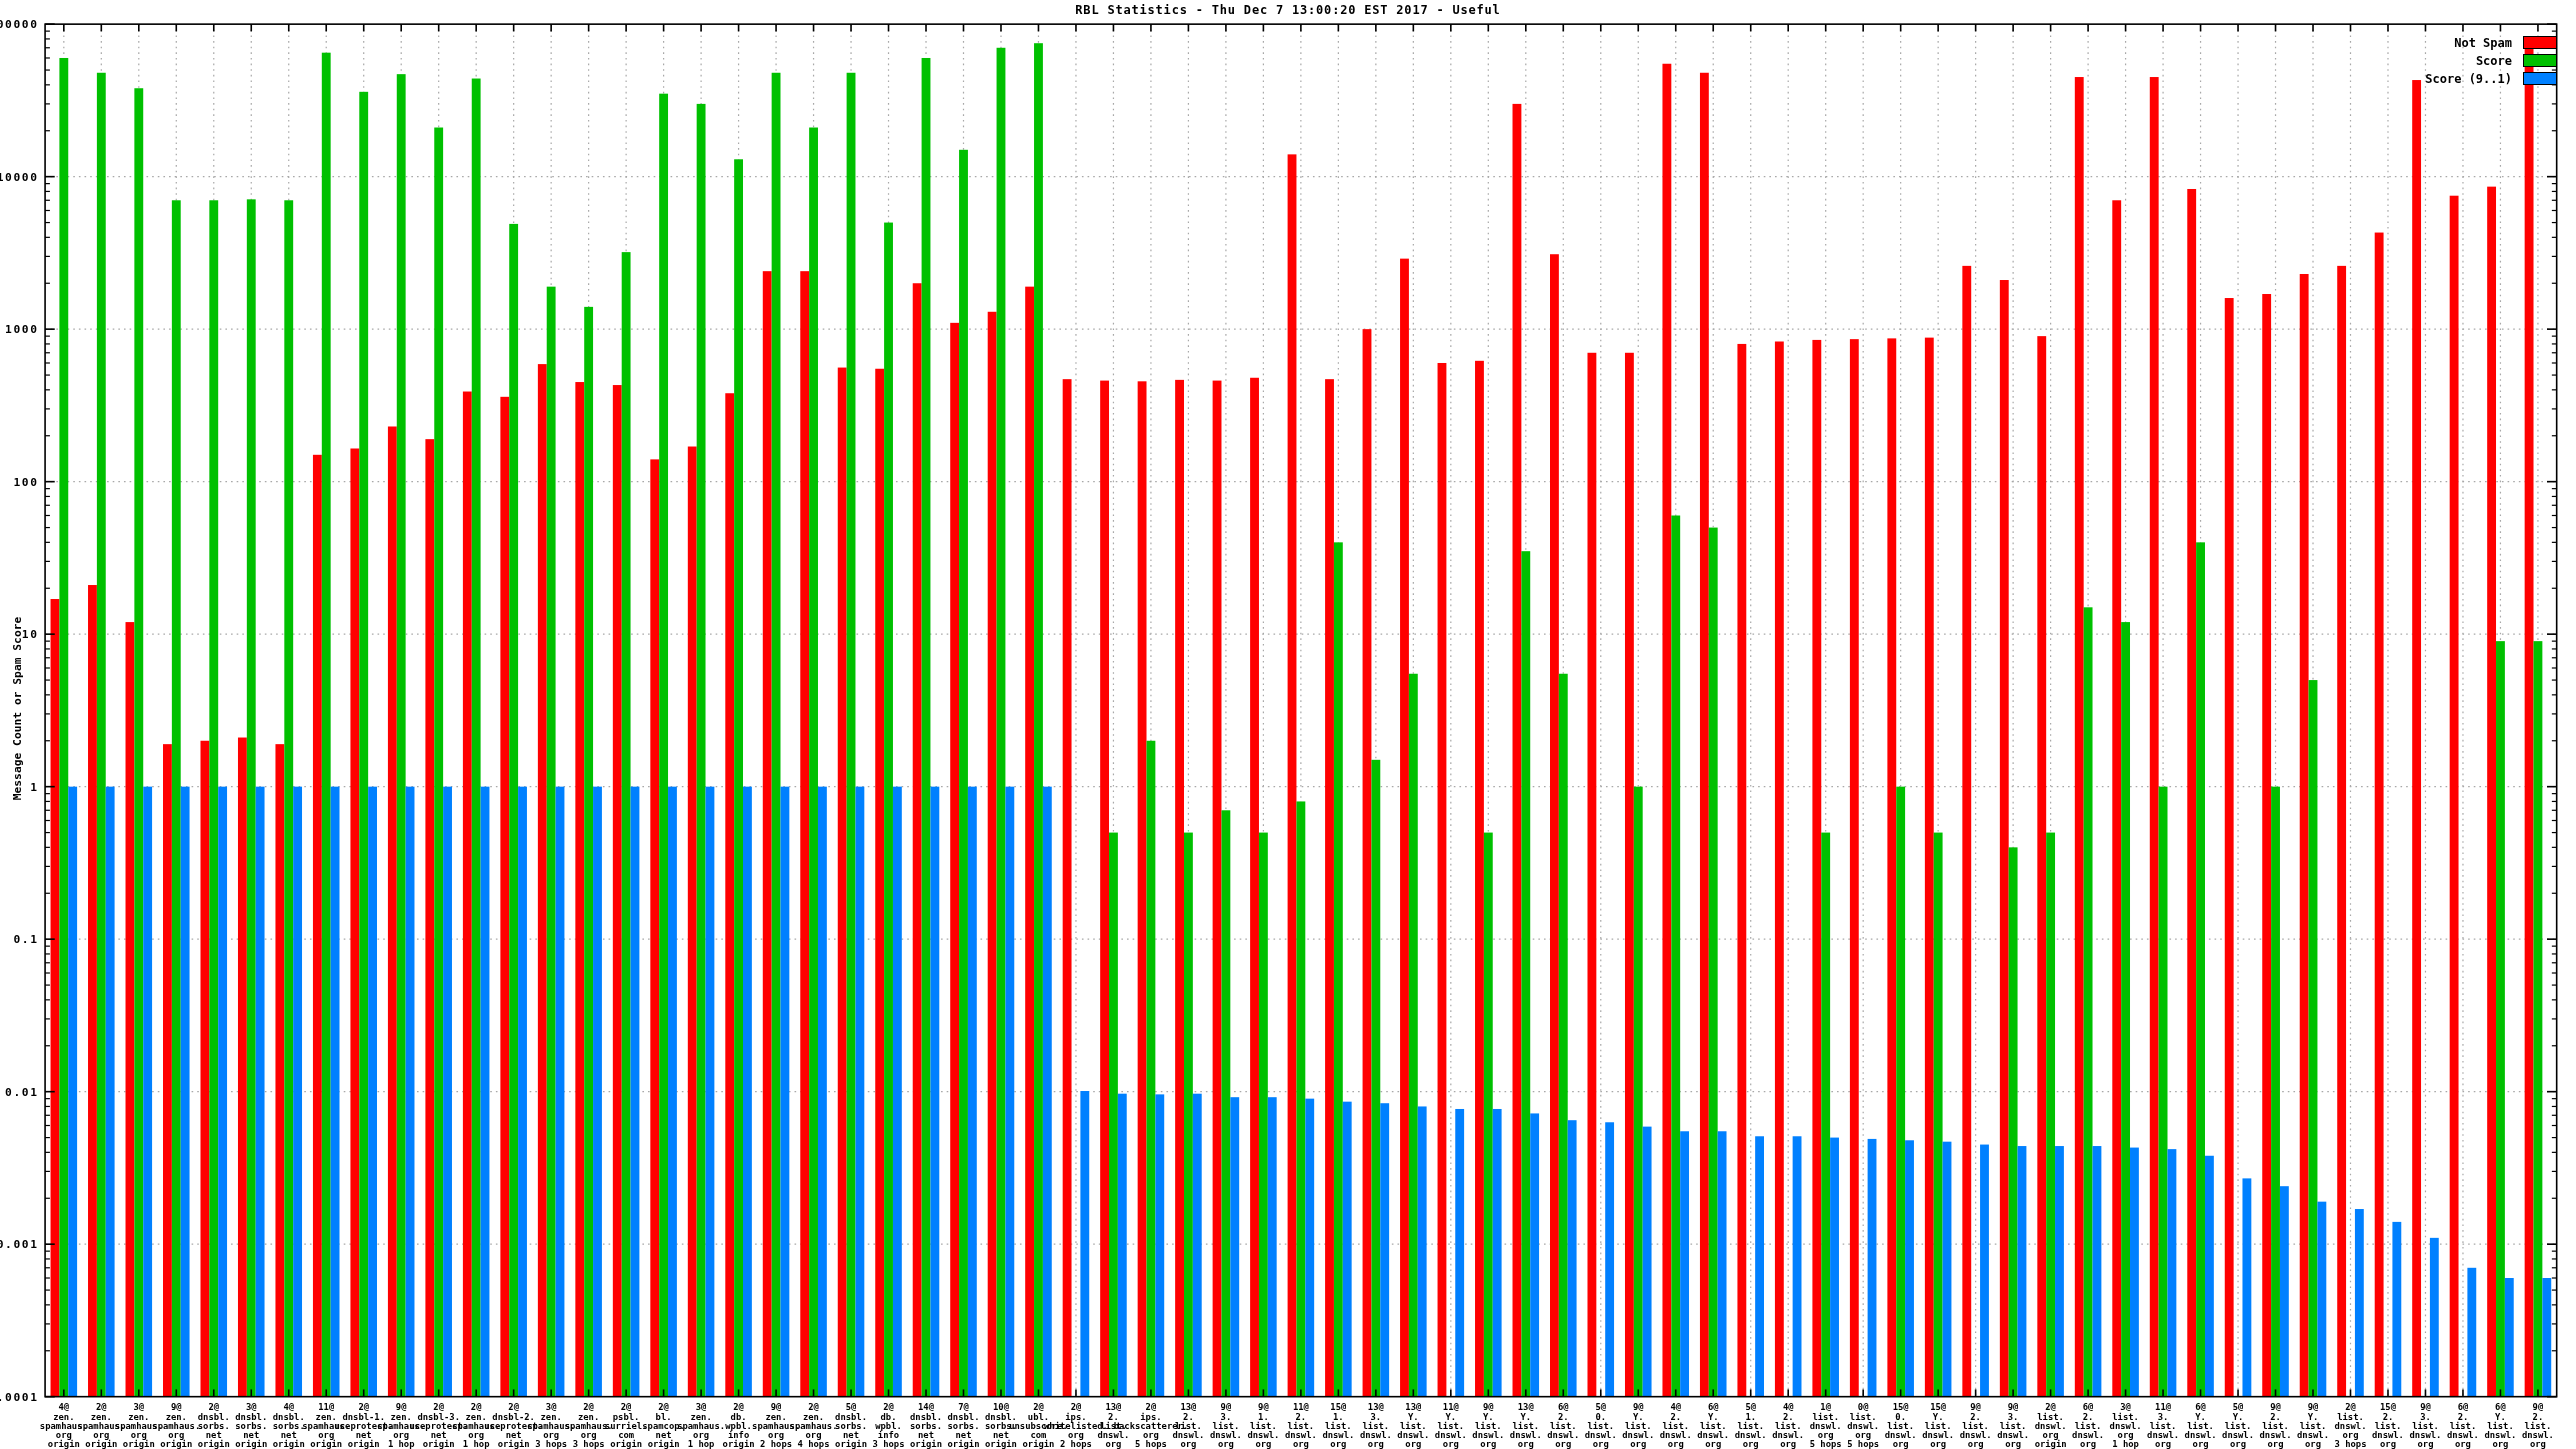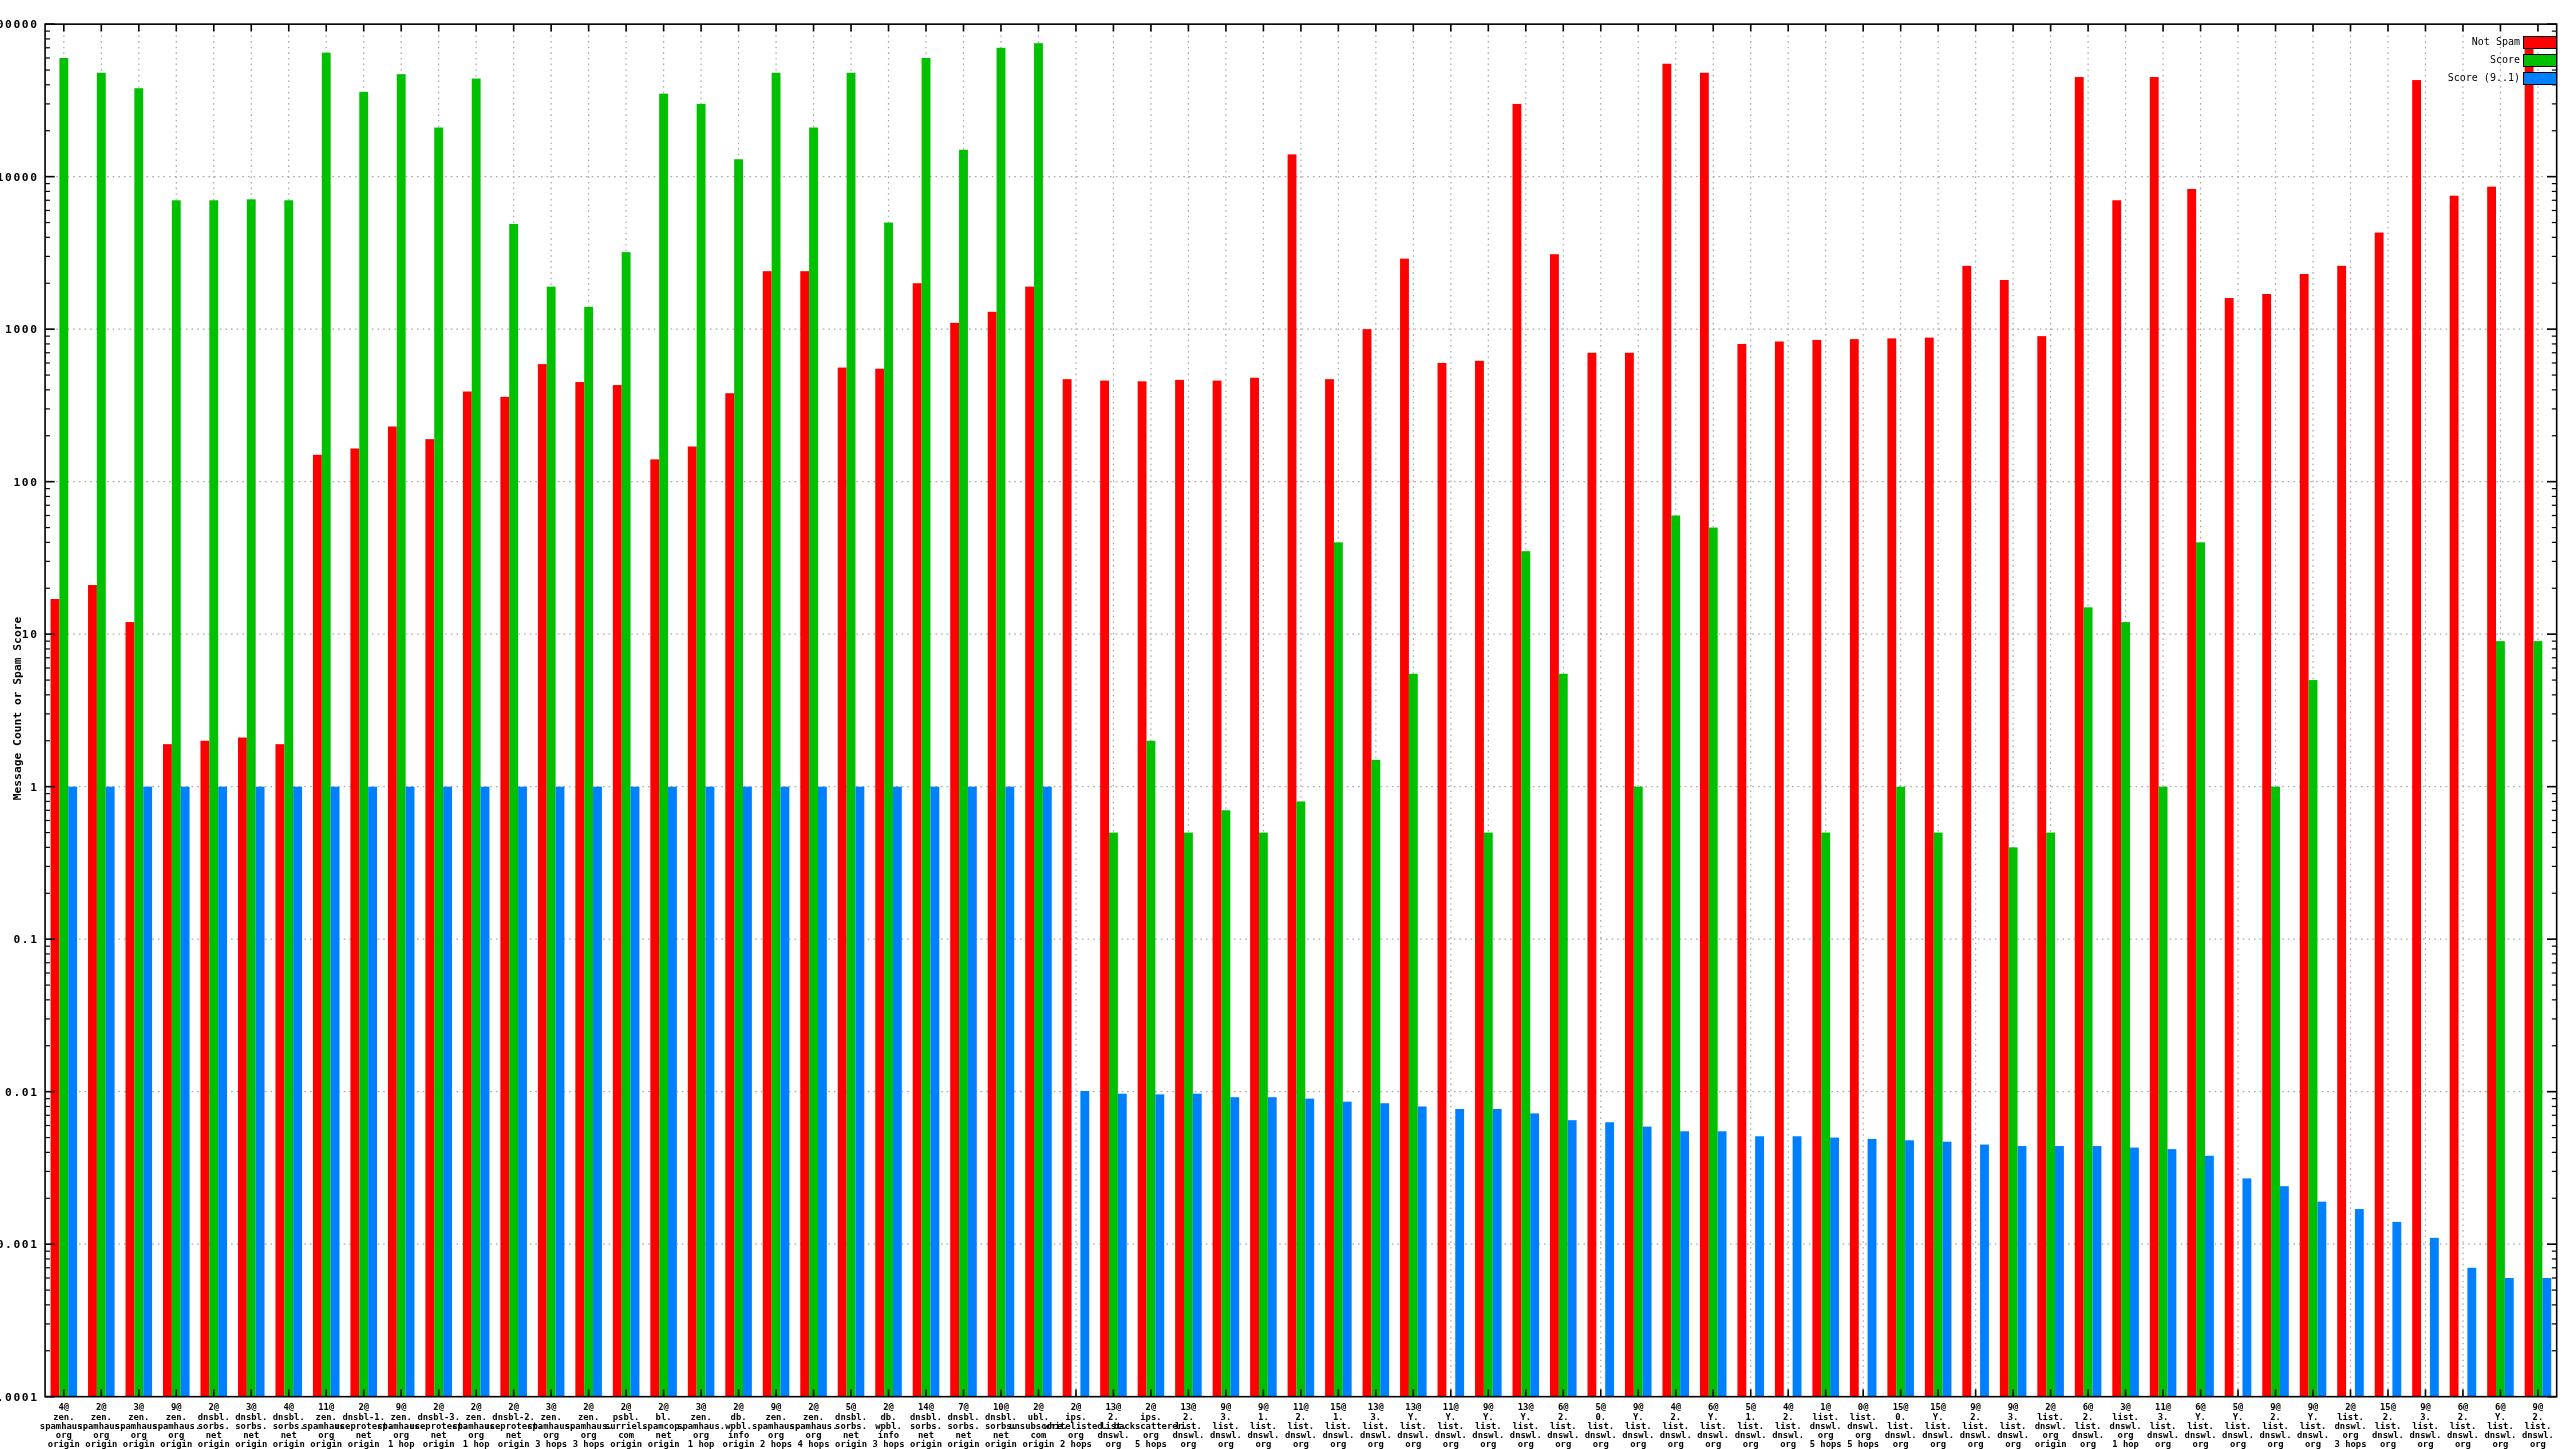--- a/index.html
+++ b/index.html
@@ -4,21 +4,21 @@
 <style>
   html,body{margin:0;padding:0;background:#ffffff;}
   body{width:2576px;height:1449px;position:relative;font-family:"DejaVu Sans Mono",monospace;}
   #chart-wrap{position:absolute;left:0;top:0;width:2576px;height:1449px;}
   svg{position:absolute;left:0;top:0;}
   #title{position:absolute;left:0;top:3.2px;width:2576px;text-align:center;
          font-size:12px;font-weight:bold;color:#000;letter-spacing:0.8px;}
   #ylabel{position:absolute;left:-345px;top:702px;width:725px;text-align:center;
           transform:rotate(-90deg);transform-origin:center;font-size:11.3px;font-weight:bold;color:#000;}
   .legend-row{position:absolute;height:11.3px;}
-  .legend-label{position:absolute;right:56px;top:0;font-size:10px;font-weight:normal;color:#000;white-space:nowrap;}
+  .legend-label{position:absolute;right:64px;top:0;font-size:12px;font-weight:bold;color:#000;white-space:nowrap;}
   .legend-swatch{position:absolute;right:19.3px;top:0;width:32px;height:10.5px;border:0.8px solid #000;}
 </style>
 </head>
 <body>
 
 <div id="chart-wrap">
   <svg id="plot" width="2576" height="1449" viewBox="0 0 3200 1800">
       <line x1="56" y1="219.44444444444434" x2="3176" y2="219.44444444444434" stroke="#a8a8a8" stroke-width="1.5" stroke-dasharray="2,5"></line>
       <line x1="56" y1="408.8888888888887" x2="3176" y2="408.8888888888887" stroke="#a8a8a8" stroke-width="1.5" stroke-dasharray="2,5"></line>
       <line x1="56" y1="598.3333333333333" x2="3176" y2="598.3333333333333" stroke="#a8a8a8" stroke-width="1.5" stroke-dasharray="2,5"></line>
@@ -653,20 +653,21 @@
       <text x="2780.1791044776123" y="1752" text-anchor="middle" font-size="11" font-weight="bold" font-family="&quot;DejaVu Sans Mono&quot;,monospace" fill="#000"><tspan x="2780.1791044776123" y="1752">5@</tspan><tspan x="2780.1791044776123" y="1763.5">Y.</tspan><tspan x="2780.1791044776123" y="1775">list.</tspan><tspan x="2780.1791044776123" y="1786.5">dnswl.</tspan><tspan x="2780.1791044776123" y="1798">org</tspan><tspan x="2780.1791044776123" y="1809.5">5 hops</tspan></text>
       <text x="2826.7462686567164" y="1752" text-anchor="middle" font-size="11" font-weight="bold" font-family="&quot;DejaVu Sans Mono&quot;,monospace" fill="#000"><tspan x="2826.7462686567164" y="1752">9@</tspan><tspan x="2826.7462686567164" y="1763.5">2.</tspan><tspan x="2826.7462686567164" y="1775">list.</tspan><tspan x="2826.7462686567164" y="1786.5">dnswl.</tspan><tspan x="2826.7462686567164" y="1798">org</tspan><tspan x="2826.7462686567164" y="1809.5">3 hops</tspan></text>
       <text x="2873.313432835821" y="1752" text-anchor="middle" font-size="11" font-weight="bold" font-family="&quot;DejaVu Sans Mono&quot;,monospace" fill="#000"><tspan x="2873.313432835821" y="1752">9@</tspan><tspan x="2873.313432835821" y="1763.5">Y.</tspan><tspan x="2873.313432835821" y="1775">list.</tspan><tspan x="2873.313432835821" y="1786.5">dnswl.</tspan><tspan x="2873.313432835821" y="1798">org</tspan><tspan x="2873.313432835821" y="1809.5">3 hops</tspan></text>
       <text x="2919.8805970149256" y="1752" text-anchor="middle" font-size="11" font-weight="bold" font-family="&quot;DejaVu Sans Mono&quot;,monospace" fill="#000"><tspan x="2919.8805970149256" y="1752">2@</tspan><tspan x="2919.8805970149256" y="1763.5">list.</tspan><tspan x="2919.8805970149256" y="1775">dnswl.</tspan><tspan x="2919.8805970149256" y="1786.5">org</tspan><tspan x="2919.8805970149256" y="1798">3 hops</tspan></text>
       <text x="2966.44776119403" y="1752" text-anchor="middle" font-size="11" font-weight="bold" font-family="&quot;DejaVu Sans Mono&quot;,monospace" fill="#000"><tspan x="2966.44776119403" y="1752">15@</tspan><tspan x="2966.44776119403" y="1763.5">2.</tspan><tspan x="2966.44776119403" y="1775">list.</tspan><tspan x="2966.44776119403" y="1786.5">dnswl.</tspan><tspan x="2966.44776119403" y="1798">org</tspan><tspan x="2966.44776119403" y="1809.5">origin</tspan></text>
       <text x="3013.0149253731347" y="1752" text-anchor="middle" font-size="11" font-weight="bold" font-family="&quot;DejaVu Sans Mono&quot;,monospace" fill="#000"><tspan x="3013.0149253731347" y="1752">9@</tspan><tspan x="3013.0149253731347" y="1763.5">3.</tspan><tspan x="3013.0149253731347" y="1775">list.</tspan><tspan x="3013.0149253731347" y="1786.5">dnswl.</tspan><tspan x="3013.0149253731347" y="1798">org</tspan><tspan x="3013.0149253731347" y="1809.5">1 hop</tspan></text>
       <text x="3059.582089552239" y="1752" text-anchor="middle" font-size="11" font-weight="bold" font-family="&quot;DejaVu Sans Mono&quot;,monospace" fill="#000"><tspan x="3059.582089552239" y="1752">6@</tspan><tspan x="3059.582089552239" y="1763.5">2.</tspan><tspan x="3059.582089552239" y="1775">list.</tspan><tspan x="3059.582089552239" y="1786.5">dnswl.</tspan><tspan x="3059.582089552239" y="1798">org</tspan><tspan x="3059.582089552239" y="1809.5">1 hop</tspan></text>
       <text x="3106.1492537313434" y="1752" text-anchor="middle" font-size="11" font-weight="bold" font-family="&quot;DejaVu Sans Mono&quot;,monospace" fill="#000"><tspan x="3106.1492537313434" y="1752">6@</tspan><tspan x="3106.1492537313434" y="1763.5">Y.</tspan><tspan x="3106.1492537313434" y="1775">list.</tspan><tspan x="3106.1492537313434" y="1786.5">dnswl.</tspan><tspan x="3106.1492537313434" y="1798">org</tspan><tspan x="3106.1492537313434" y="1809.5">1 hop</tspan></text>
       <text x="3152.716417910448" y="1752" text-anchor="middle" font-size="11" font-weight="bold" font-family="&quot;DejaVu Sans Mono&quot;,monospace" fill="#000"><tspan x="3152.716417910448" y="1752">9@</tspan><tspan x="3152.716417910448" y="1763.5">2.</tspan><tspan x="3152.716417910448" y="1775">list.</tspan><tspan x="3152.716417910448" y="1786.5">dnswl.</tspan><tspan x="3152.716417910448" y="1798">org</tspan><tspan x="3152.716417910448" y="1809.5">origin</tspan></text>
     </svg>
+  <div id="title">RBL Statistics - Thu Dec  7 13:00:20 EST 2017 - Useful</div>
   <div id="ylabel">Message Count or Spam Score</div>
   <div class="legend-row" style="top:36px;right:0;width:209px;">
     <span class="legend-label">Not Spam</span>
     <span class="legend-swatch" style="background:#ff0000"></span>
   </div>
   <div class="legend-row" style="top:54px;right:0;width:209px;">
     <span class="legend-label">Score</span>
     <span class="legend-swatch" style="background:#00c000"></span>
   </div>
   <div class="legend-row" style="top:72px;right:0;width:209px;">

